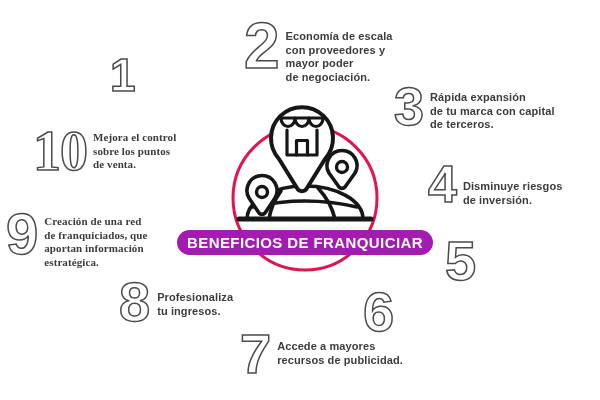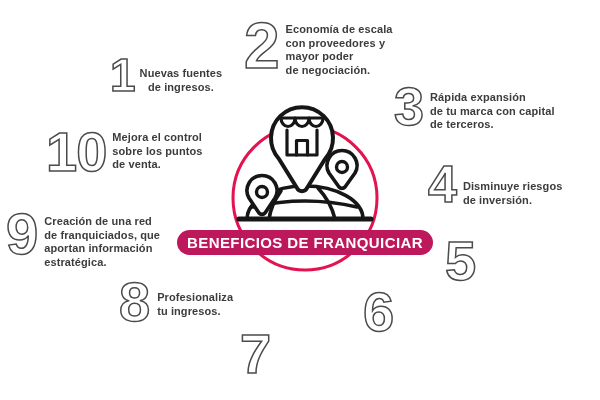--- a/index.html
+++ b/index.html
@@ -34,41 +34,41 @@
     line-height: 13.5px;
     font-weight: 600;
     color: #3c3c3c;
     white-space: pre-line;
     letter-spacing: 0.1px;
   }
   .desc.center { text-align: center; }
 
   
   .p1  { left: 110px; top: 58px;  gap: 5px;  }  .p1 .num { font-size: 46px; }  .p1 .desc { margin-top: 9px;  }
-  .p2  { left: 244px; top: 22px;  gap: 7px;  }  .p2 .num { font-size: 64px; }  .p2 .desc { margin-top: 1px;  }
+  .p2  { left: 244px; top: 22px;  gap: 7px;  }  .p2 .num { font-size: 64px; }  .p2 .desc { margin-top: 8px;  }
   .p3  { left: 394px; top: 85px;  gap: 7px;  }  .p3 .num { font-size: 54px; }  .p3 .desc { margin-top: 6px;  }
   .p4  { left: 428px; top: 164px; gap: 7px;  }  .p4 .num { font-size: 52px; }  .p4 .desc { margin-top: 16px; }
   .p5  { left: 445px; top: 239px; gap: 7px;  }  .p5 .num { font-size: 56px; }  .p5 .desc { margin-top: 8px;  }
   .p6  { left: 363px; top: 290px; gap: 7px;  }  .p6 .num { font-size: 56px; }  .p6 .desc { margin-top: 10px; }
   .p7  { left: 240px; top: 332px; gap: 7px;  }  .p7 .num { font-size: 56px; }  .p7 .desc { margin-top: 8px;  }
   .p8  { left: 119px; top: 280px; gap: 8px;  }  .p8 .num { font-size: 56px; }  .p8 .desc { margin-top: 11px; }
-  .p9  { left: 6px;   top: 211px; gap: 7px;  }  .p9 .num { font-size: 58px; }  .p9 .desc { margin-top: 4px;  }
-  .p10 { left: 46px;  top: 130px; gap: 6px;  }  .p10 .num { font-size: 56px; } .p10 .desc { margin-top: 1px; }
+  .p9  { left: 6px;   top: 211px; gap: 7px;  }  .p9 .num { font-size: 58px; }  .p9 .desc { margin-top: 4px; font-family: Liberation Serif, serif;  }
+  .p10 { left: 33px;  top: 130px; gap: 6px; font-family: Liberation Serif, serif;  }  .p10 .num { font-size: 56px; } .p10 .desc { margin-top: 1px; }
 
   .center-art {
     position: absolute;
     left: 215px; top: 95px;
     width: 185px; height: 185px;
   }
   .banner {
     position: absolute;
     left: 177px; top: 230px;
     width: 256px; height: 25px;
     border-radius: 12.5px;
-    background: #be185d;
+    background: #a21caf;
     color: #ffffff;
     font-size: 15px;
     font-weight: 700;
     letter-spacing: 0.4px;
     text-align: center;
     line-height: 25px;
   }
 </style>
 </head>
 <body>
@@ -105,22 +105,20 @@
         <path d="M 72 35 V 60 H 102 V 35"></path>
         <path d="M 81.5 60 V 45.5 H 92.5 V 60"></path>
       </g>
     </g>
   </svg>
 
   <div class="banner">BENEFICIOS DE FRANQUICIAR</div>
 
   <div class="item p1">
     <span class="num">1</span>
-    <div class="desc center">Nuevas fuentes
-de ingresos.</div>
   </div>
 
   <div class="item p2">
     <span class="num">2</span>
     <div class="desc">Economía de escala
 con proveedores y
 mayor poder
 de negociación.</div>
   </div>
 
@@ -140,20 +138,22 @@
   <div class="item p5">
     <span class="num">5</span>
   </div>
 
   <div class="item p6">
     <span class="num">6</span>
   </div>
 
   <div class="item p7">
     <span class="num">7</span>
+    <div class="desc">Accede a mayores
+recursos de publicidad.</div>
   </div>
 
   <div class="item p8">
     <span class="num">8</span>
     <div class="desc">Profesionaliza
 tu ingresos.</div>
   </div>
 
   <div class="item p9">
     <span class="num">9</span>

